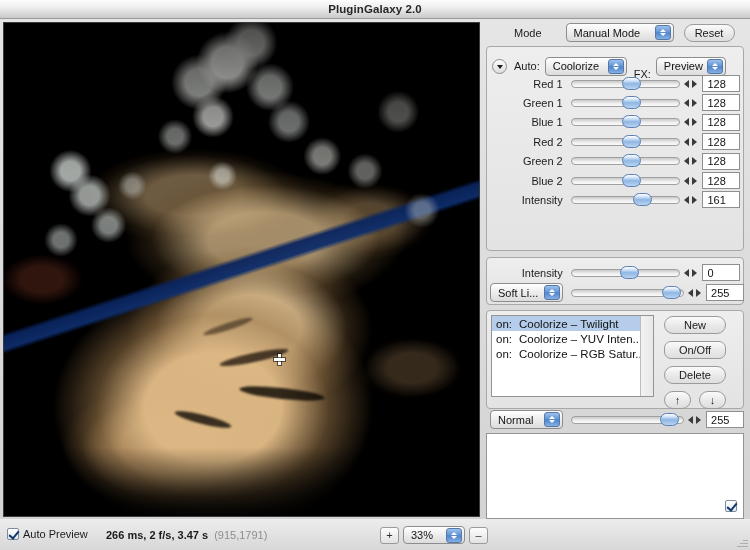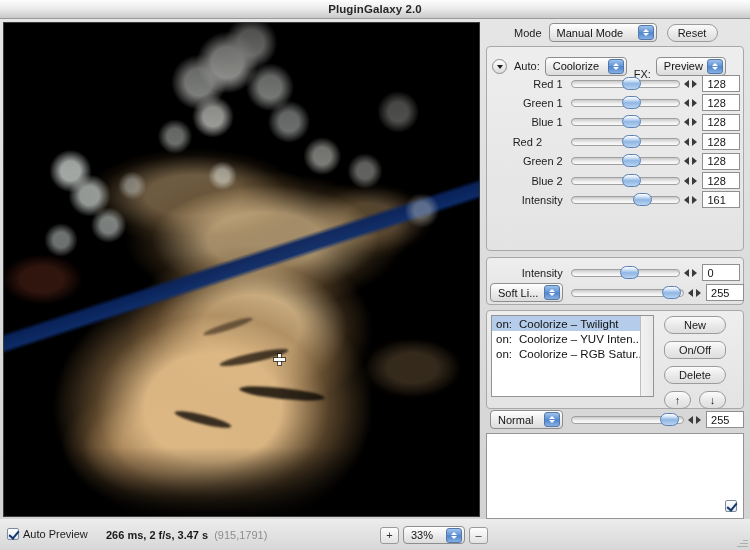--- a/index.html
+++ b/index.html
@@ -382,21 +382,21 @@
     <div class="lash" style="left:235px;top:365px;width:86px;height:11px;transform:rotate(6deg);background:rgba(12,8,3,0.82);"></div>
     <div class="lash" style="left:170px;top:392px;width:58px;height:9px;transform:rotate(14deg);background:rgba(12,8,3,0.78);"></div>
     <div class="brow" style="left:198px;top:300px;width:52px;height:7px;transform:rotate(-18deg);background:rgba(24,14,6,0.5);"></div>
     <div class="coord-cross"></div>
   </div>
 
   <div class="rpanel">
 
     <div class="row" style="position:absolute;left:30px;top:1px;width:232px;">
       <span class="lbl">Mode</span>
-      <div class="popup" style="width:108px;margin-left:7px;">
+      <div class="popup" style="width:108px;margin-left:24px;">
         <span>Manual Mode</span>
         <span class="arrows"></span>
       </div>
       <div class="capsule" style="width:51px;margin-left:10px;">
         <span>Reset</span>
       </div>
     </div>
 
     <div class="groupbox" style="left:2px;top:24px;width:258px;height:205px;"></div>
 
@@ -451,21 +451,21 @@
           </div>
           <div class="steppers">
             <span class="st left"></span>
             <span class="st right"></span>
           </div>
           <div class="numfield" style="margin-left:5px;">
             <span>128</span>
           </div>
         </div>
         <div class="row" style="position: absolute; left: 8px; top: 111.2px; width: 248px;">
-          <span class="lbl" style="width:76px;text-align:center;">Red 2</span>
+          <span class="lbl" style="width:76px;text-align:right;">Red 2</span>
           <div class="slider" style="width:118px;margin-left:8px;">
             <div class="track"></div>
             <div class="thumb" style="left: 51.48px;"></div>
           </div>
           <div class="steppers">
             <span class="st left"></span>
             <span class="st right"></span>
           </div>
           <div class="numfield" style="margin-left:5px;">
             <span>128</span>

